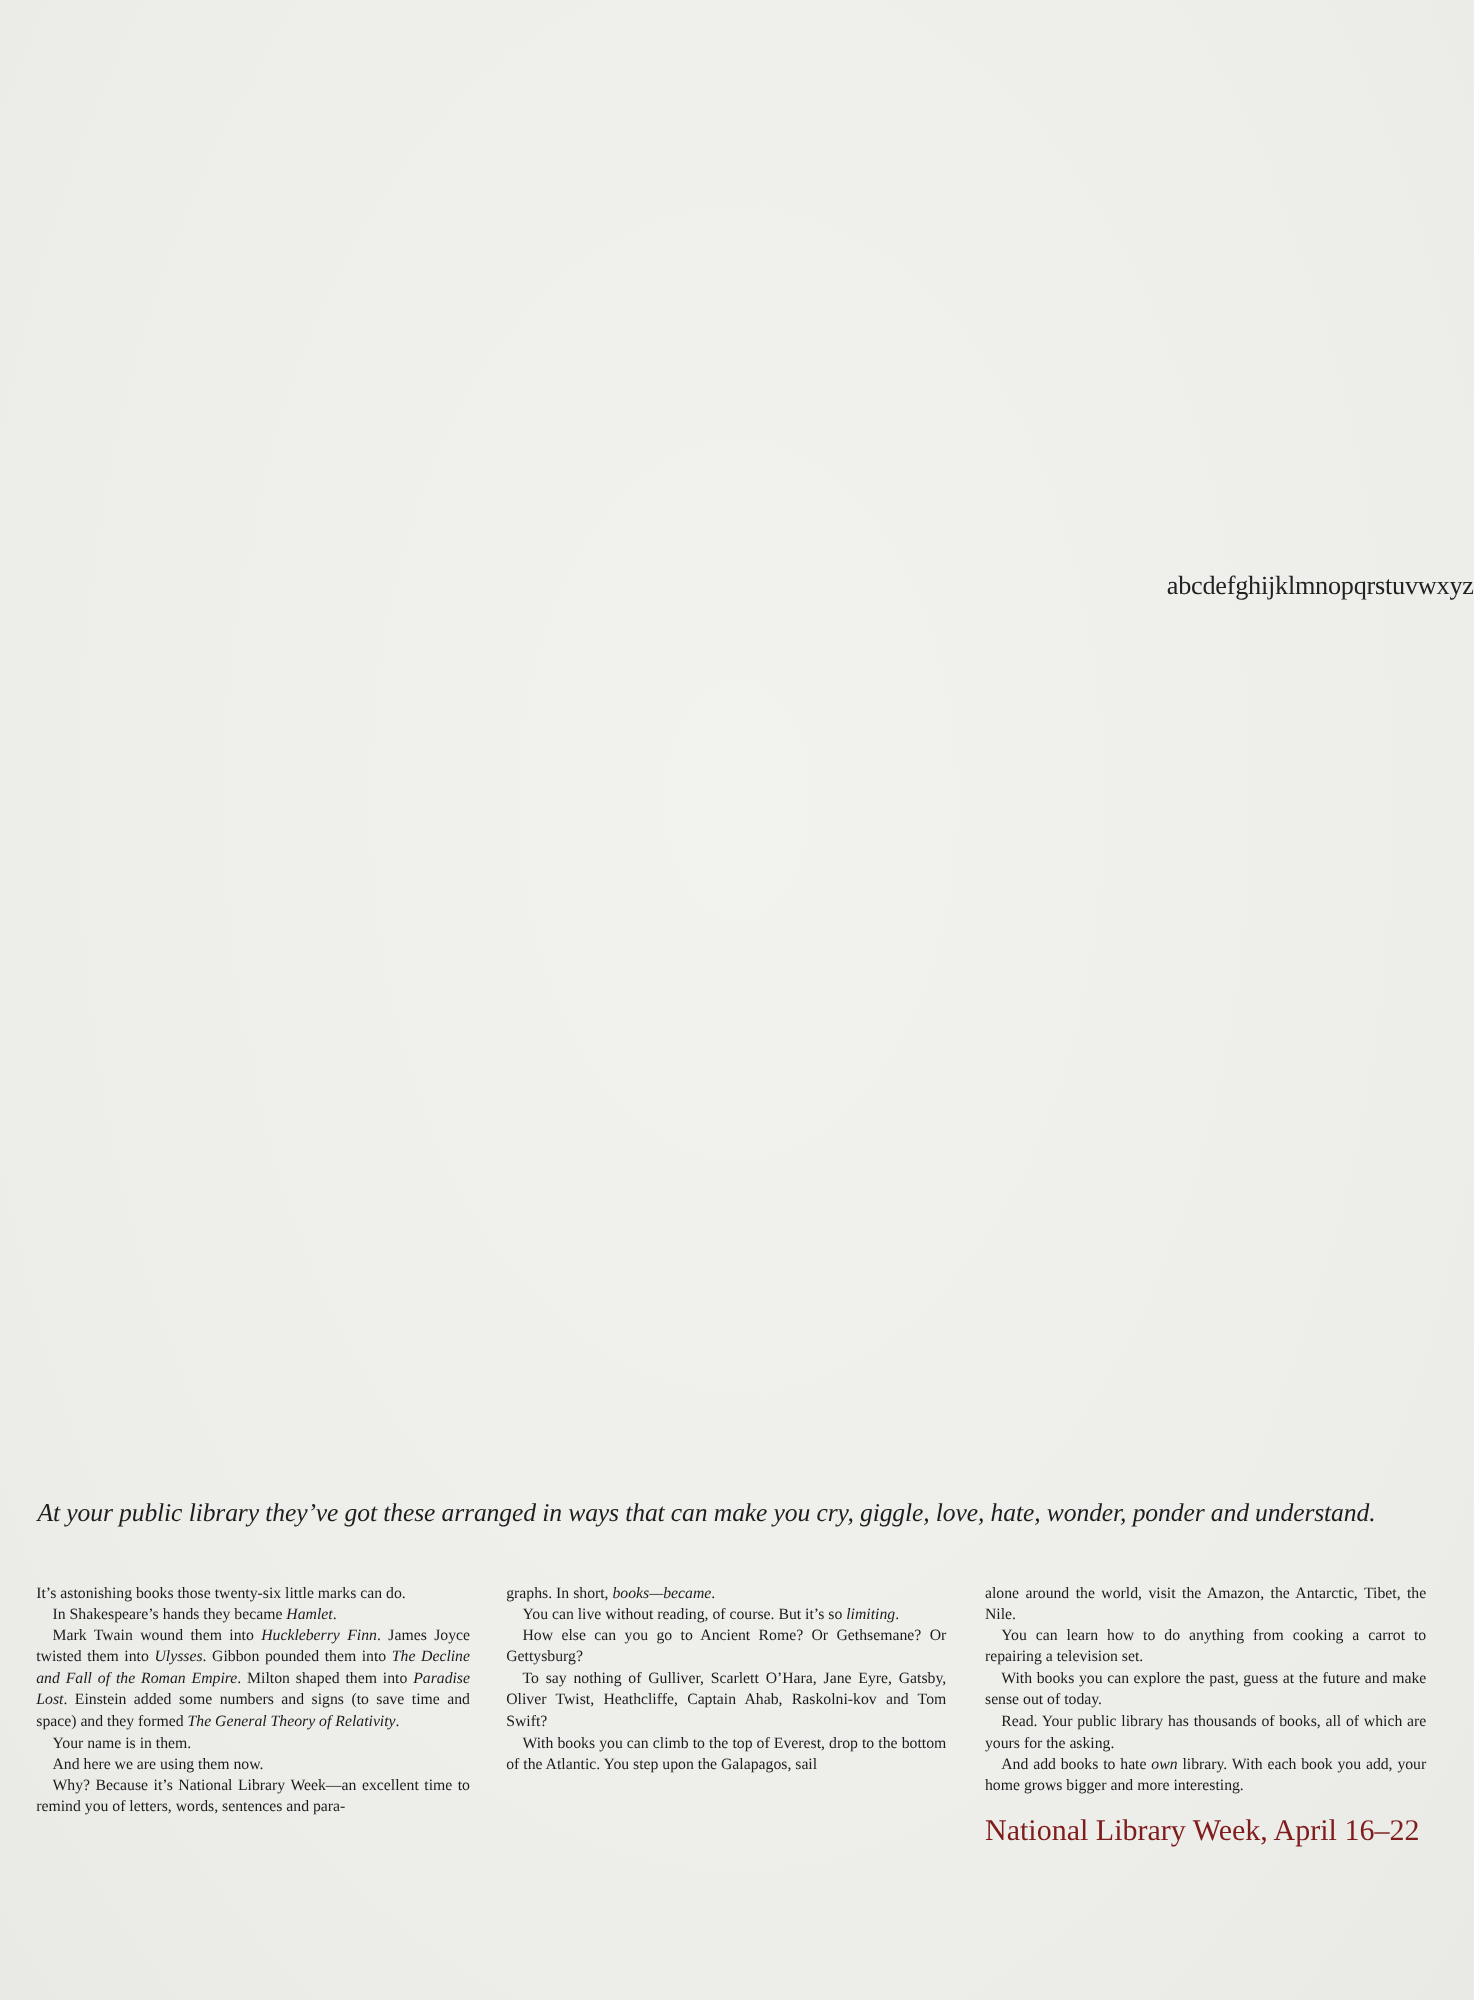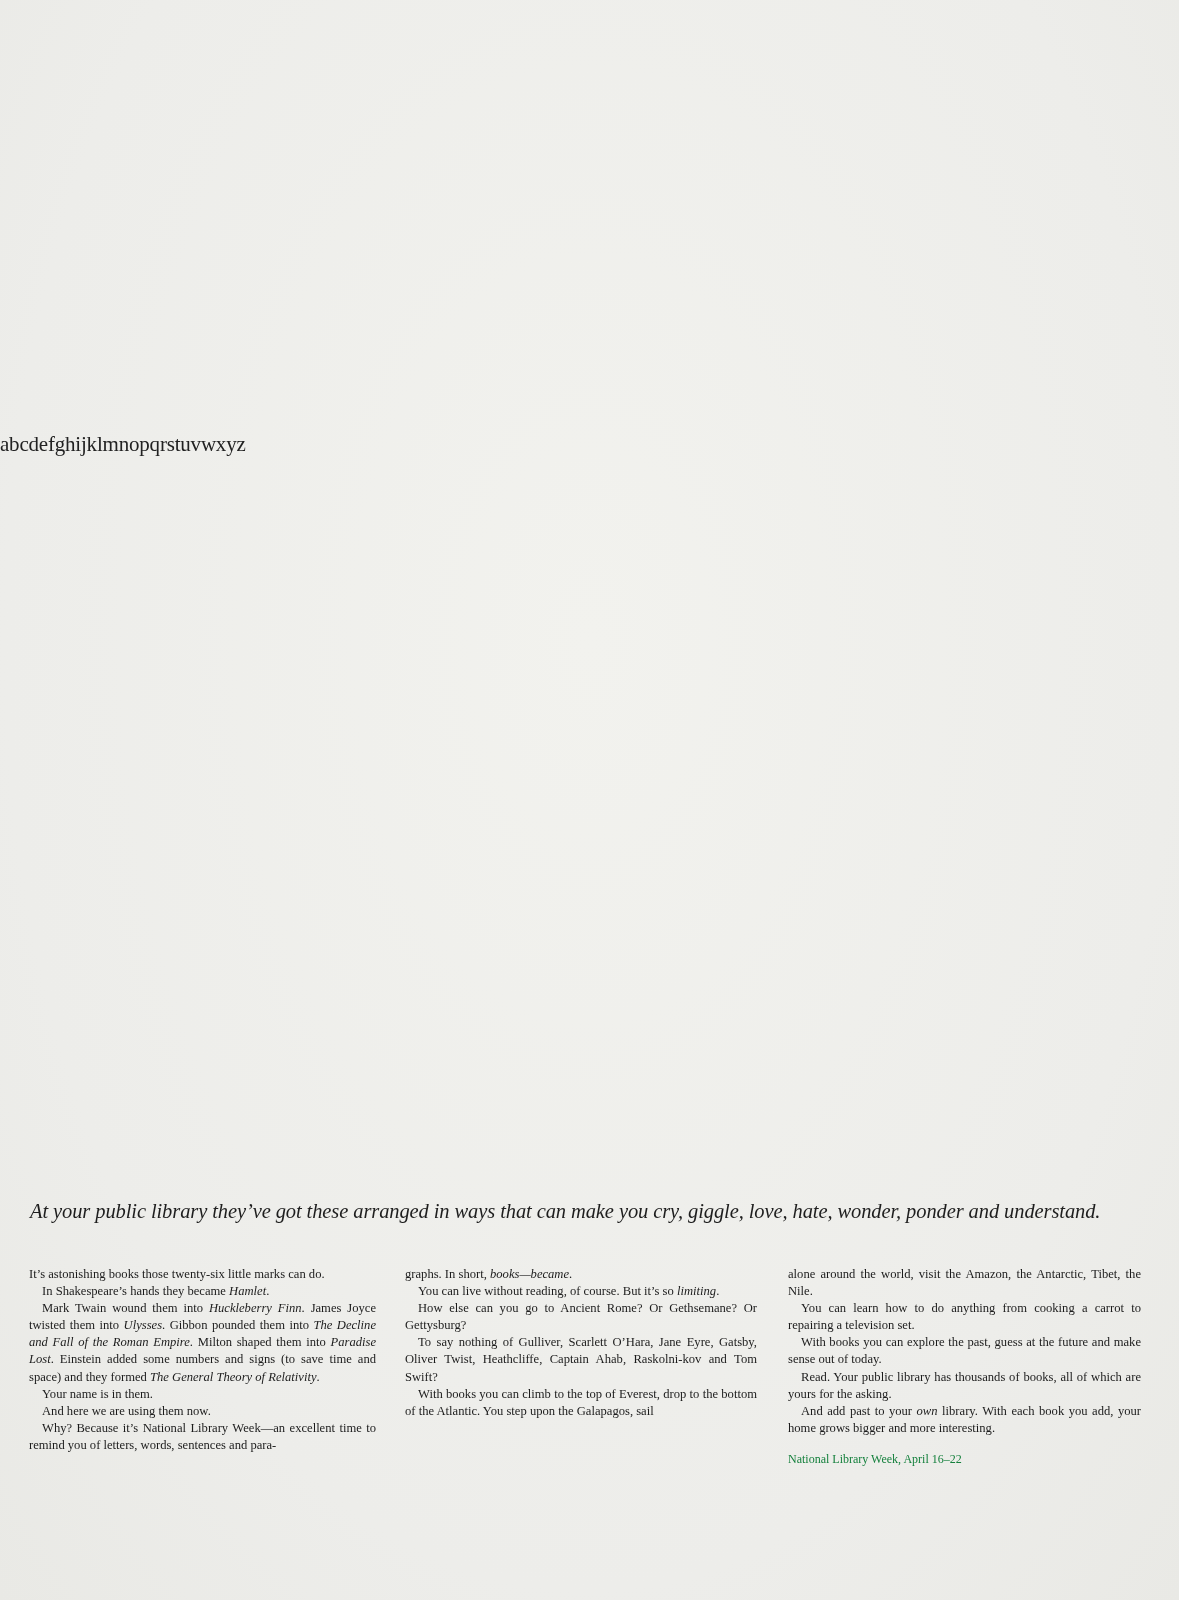--- a/index.html
+++ b/index.html
@@ -15,24 +15,24 @@
       font-family: "Liberation Serif", "DejaVu Serif", serif;
       color: #1c1c1c;
     }
     .page {
       position: absolute;
       inset: 0;
       background: radial-gradient(ellipse at 50% 40%, #f2f2ee 0%, #ededea 70%, #e9e9e5 100%);
     }
     .alphabet {
       position: absolute;
-      top: 432px;
+      top: 456px;
       left: 0;
       width: 1179px;
-      text-align: left;
+      text-align: right;
       font-size: 21px;
       letter-spacing: -0.2px;
       color: #222;
     }
     .headline {
       position: absolute;
       top: 1200px;
       left: 30px;
       width: 1120px;
       font-size: 20.5px;
@@ -55,22 +55,22 @@
     .col p {
       margin: 0;
       text-indent: 13px;
     }
     .col p.noindent { text-indent: 0; }
     .col em { font-style: italic; }
     .signature {
       position: absolute;
       top: 1452px;
       left: 788px;
-      font-size: 12px;
-      color: #15803d;
+      font-size: 24px;
+      color: #7f1d1d;
       white-space: nowrap;
     }
   </style>
 </head>
 <body>
 
 <div class="page"></div>
 
 <div class="alphabet">abcdefghijklmnopqrstuvwxyz</div>
 
@@ -89,16 +89,16 @@
     <p><span>You can live without reading, of course. But it’s so </span><em>limiting</em><span>.</span></p>
     <p><span>How else can you go to Ancient Rome? Or Gethsemane? Or Gettysburg?</span></p>
     <p><span>To say nothing of Gulliver, Scarlett O’Hara, Jane Eyre, Gatsby, Oliver Twist, Heathcliffe, Captain Ahab, Raskolni-kov and Tom Swift?</span></p>
     <p><span>With books you can climb to the top of Everest, drop to the bottom of the Atlantic. You step upon the Galapagos, sail</span></p>
   </div>
 <div class="col col3">
     <p class="noindent"><span>alone around the world, visit the Amazon, the Antarctic, Tibet, the Nile.</span></p>
     <p><span>You can learn how to do anything from cooking a carrot to repairing a television set.</span></p>
     <p><span>With books you can explore the past, guess at the future and make sense out of today.</span></p>
     <p><span>Read. Your public library has thousands of books, all of which are yours for the asking.</span></p>
-    <p><span>And add past to your </span><em>own</em><span> library. With each book you add, your home grows bigger and more interesting.</span></p>
+    <p><span>And add books to hate </span><em>own</em><span> library. With each book you add, your home grows bigger and more interesting.</span></p>
   </div>
 
 <div class="signature">National Library Week, April 16–22</div>
 
 </body></html>

